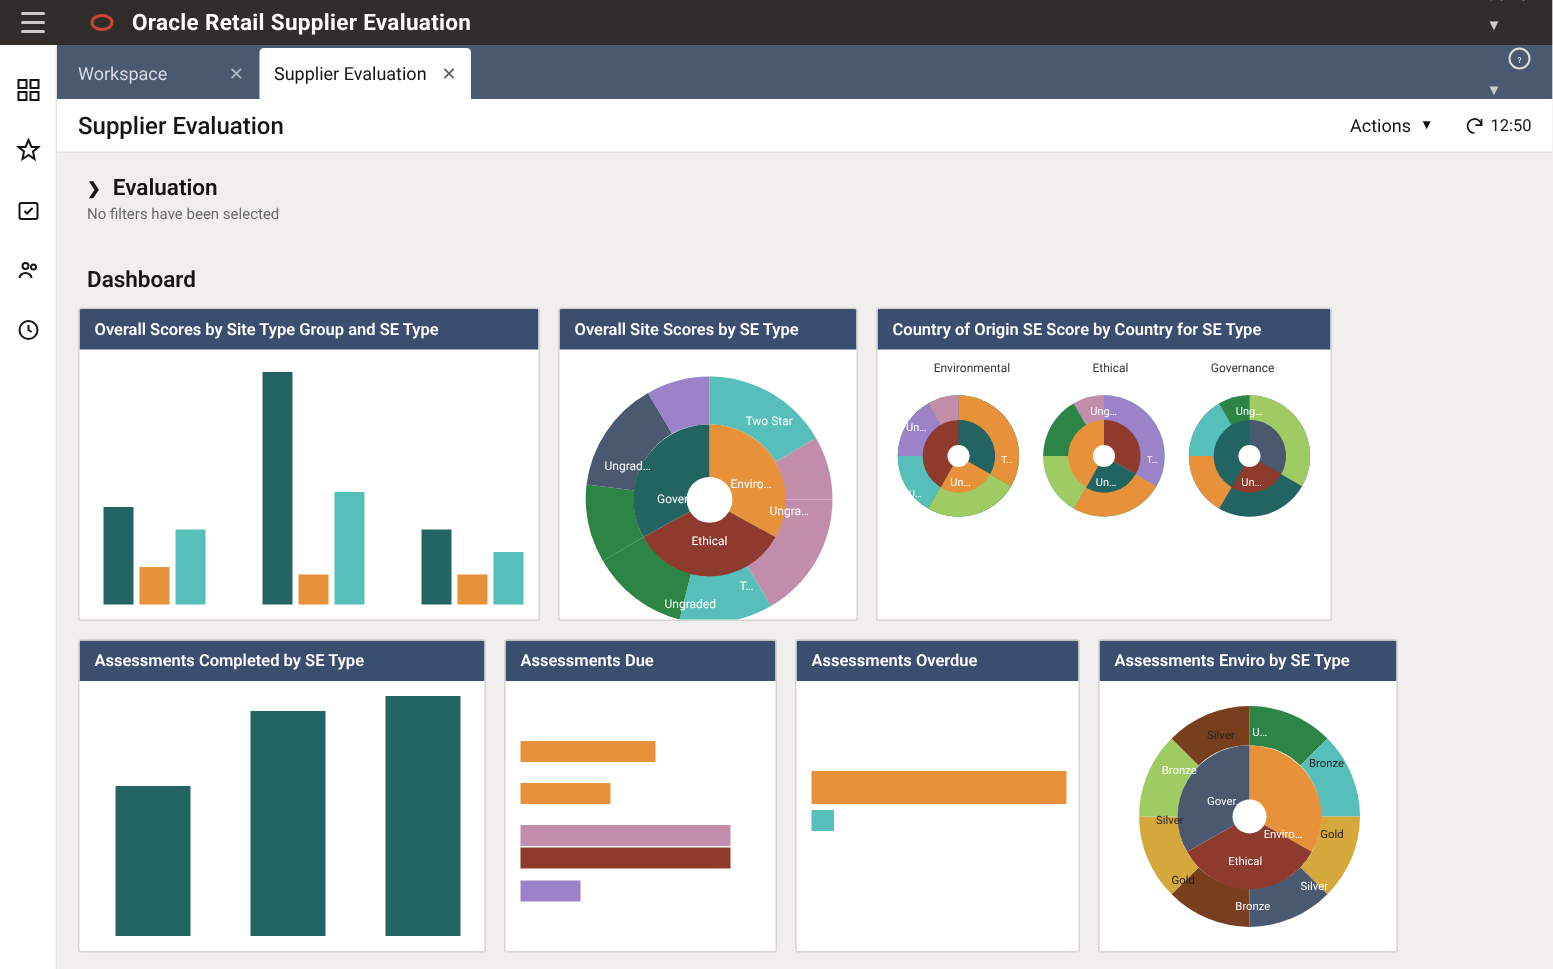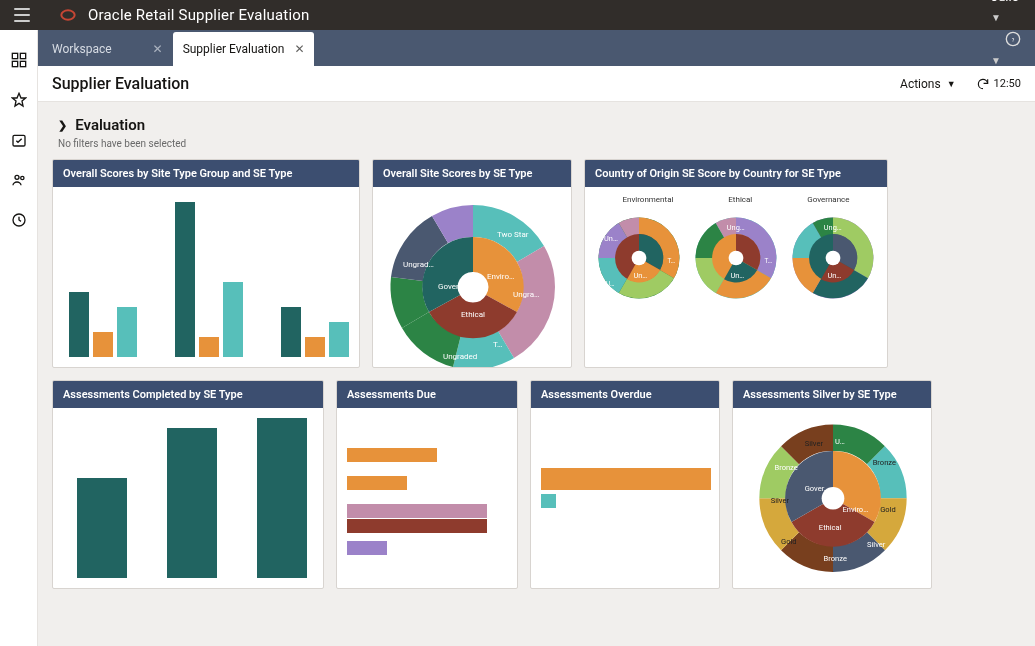--- a/index.html
+++ b/index.html
@@ -3,21 +3,21 @@
   <meta charset="utf-8">
   <style>
     * { margin: 0; padding: 0; box-sizing: border-box; font-family: -apple-system, "Segoe UI", Roboto, Arial, sans-serif; }
     body { background: #f1efed; color: #161513; overflow-x: hidden; }
     
     
     .top-bar { height: 30px; background: #312d2a; display: flex; align-items: center; padding: 0 14px; color: #fff; }
     .top-bar .hamburger { width: 16px; height: 14px; display: flex; flex-direction: column; justify-content: space-between; cursor: pointer; }
     .top-bar .hamburger span { height: 2px; background: #ccc; border-radius: 1px; }
     .top-bar .oracle-o { margin-left: 30px; width: 16px; height: 16px; }
-    .top-bar .app-title { margin-left: 12px; font-size: 15px; font-weight: 400; letter-spacing: 0.2px; text-align: center; }
+    .top-bar .app-title { margin-left: 12px; font-size: 15px; font-weight: 700; letter-spacing: 0.2px; text-align: center; }
     .top-bar .spacer { flex: 1; }
     .top-bar .user-area { display: flex; gap: 8px; font-size: 13px; flex-direction: column; }
     .top-bar .icon { width: 16px; height: 16px; fill: #ddd; }
     .top-bar .chev { font-size: 10px; color: #ccc; }
     
     
     .left-rail { position: fixed; left: 0; top: 30px; bottom: 0; width: 38px; background: #fff; border-right: 1px solid #e6e3e0; display: flex; flex-direction: column; align-items: center; padding-top: 22px; gap: 24px; z-index: 5; }
     .left-rail .rail-icon { width: 16px; height: 16px; fill: #161513; cursor: pointer; }
     
     
@@ -159,20 +159,21 @@
   </div>
 </div>
 
 <div class="content">
   <div class="selectors-row">
     <span class="chev">❯</span>
     <span>Evaluation</span>
   </div>
   <div class="no-filters">No filters have been selected</div>
 
+  <div class="dashboard-label">Dashboard</div>
 
   <div class="grid row1">
 
     <div class="card">
       <div class="card-header">Overall Scores by Site Type Group and SE Type</div>
       <div class="card-body">
         <div class="bars-group">
           <div class="bgroup">
             <div class="bar" style="height:65px;background:#216461"></div>
             <div class="bar" style="height:25px;background:#e7923a"></div>
@@ -318,21 +319,21 @@
       <div class="card-header">Assessments Overdue</div>
       <div class="card-body">
         <div class="hbar-wrap" style="padding-top:50px">
           <div class="hbar" style="width:170px;height:22px;background:#e7923a"></div>
           <div class="hbar" style="width:15px;background:#57bfba;margin-top:-10px"></div>
         </div>
       </div>
     </div>
 
     <div class="card assess-score">
-      <div class="card-header">Assessments Silver by SE Type</div>
+      <div class="card-header">Assessments Enviro by SE Type</div>
       <div class="card-body">
         <svg viewBox="0 0 180 180" width="180" height="170">
           <g transform="translate(90,85)">
             <path d="M0 -78 A78 78 0 0 1 55 -55 L36 -36 A50 50 0 0 0 0 -50 Z" fill="#2c8445"></path>
             <path d="M55 -55 A78 78 0 0 1 78 0 L50 0 A50 50 0 0 0 36 -36 Z" fill="#57bfba"></path>
             <path d="M78 0 A78 78 0 0 1 55 55 L36 36 A50 50 0 0 0 50 0 Z" fill="#d5a83c"></path>
             <path d="M55 55 A78 78 0 0 1 0 78 L0 50 A50 50 0 0 0 36 36 Z" fill="#4a5870"></path>
             <path d="M0 78 A78 78 0 0 1 -55 55 L-36 36 A50 50 0 0 0 0 50 Z" fill="#783f1e"></path>
             <path d="M-55 55 A78 78 0 0 1 -78 0 L-50 0 A50 50 0 0 0 -36 36 Z" fill="#d5a83c"></path>
             <path d="M-78 0 A78 78 0 0 1 -55 -55 L-36 -36 A50 50 0 0 0 -50 0 Z" fill="#9fcb63"></path>

